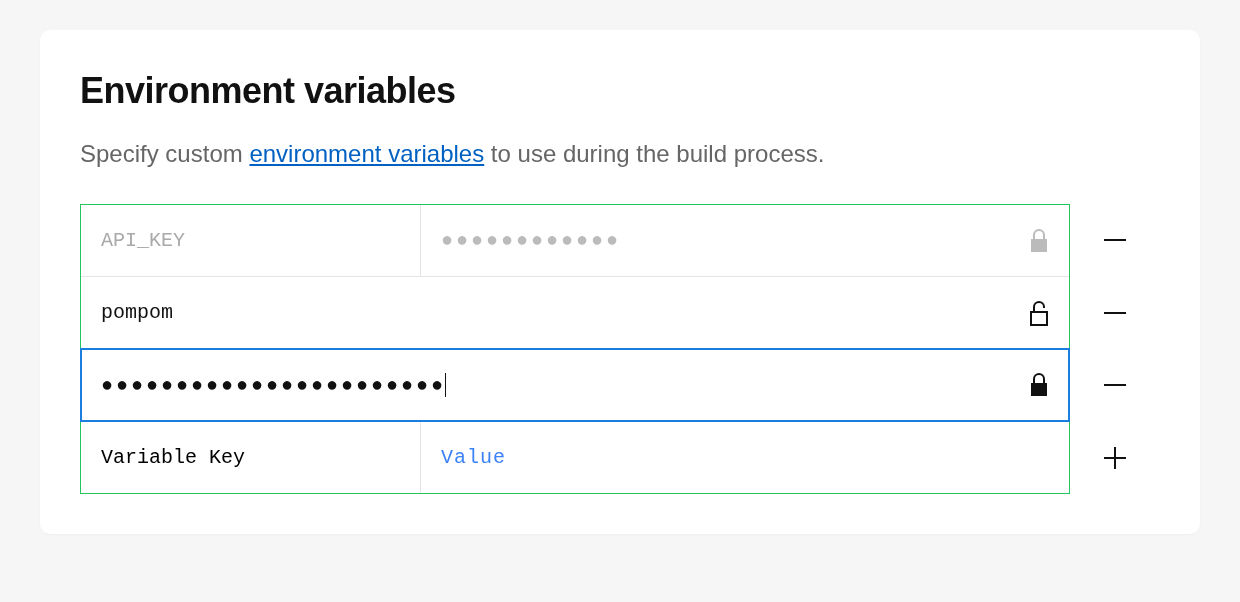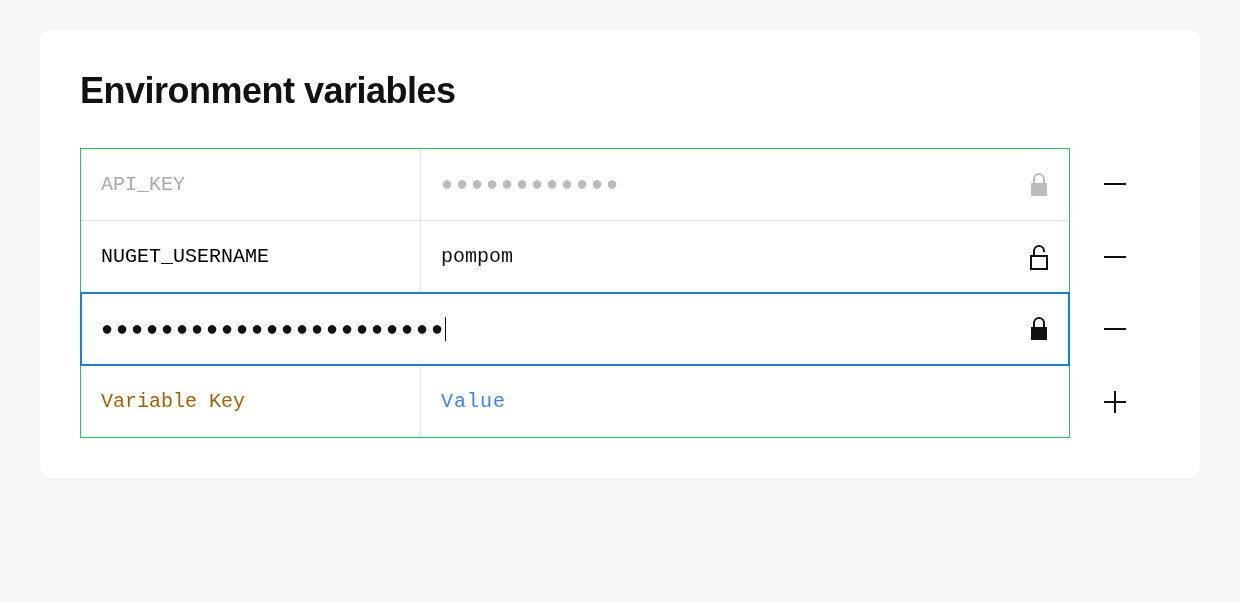--- a/index.html
+++ b/index.html
@@ -48,21 +48,21 @@
       width: 340px;
       padding: 24px 20px;
       font-family: "SFMono-Regular", Consolas, "Liberation Mono", Menlo, monospace;
       font-size: 20px;
       border-right: 1px solid #e5e5e5;
       display: flex;
       align-items: center;
       background: #fff;
     }
     .key-cell.disabled { color: #aaa; }
-    .key-cell.placeholder { color: #a16207; }
+    .key-cell.placeholder { color: #000000; }
     .value-cell {
       flex: 1;
       padding: 0;
       display: flex;
       align-items: center;
       position: relative;
       background: #fff;
     }
     .value-content {
       flex: 1;
@@ -110,39 +110,41 @@
       justify-content: center;
       color: #111;
     }
     svg { display: block; }
   </style>
 </head>
 <body>
 
 <div class="card">
   <h1 class="title">Environment variables</h1>
+  <p class="description">
+    <span>Specify custom </span><a href="#">environment variables</a><span> to use during the build process.</span>
+  </p>
 
   <div class="table-wrap">
     <div class="table">
 
       <div class="row">
         <div class="key-cell disabled">API_KEY</div>
         <div class="value-cell">
           <div class="value-content masked-disabled">●●●●●●●●●●●●</div>
           <div class="lock-area">
             <svg width="24" height="26" viewBox="0 0 24 26">
               <path d="M7 11 V7 a5 5 0 0 1 10 0 V11" stroke="#bbb" stroke-width="2" fill="none"></path>
               <rect x="4" y="11" width="16" height="13" fill="#bbb"></rect>
             </svg>
           </div>
         </div>
       </div>
 
       <div class="row">
-        <div class="key-cell">NUGET_USERNAME</div>
         <div class="value-cell">
           <div class="value-content normal-text">pompom</div>
           <div class="lock-area">
             <svg width="24" height="28" viewBox="0 0 24 28">
               <path d="M7 13 V8 a5 5 0 0 1 10 0 V9" stroke="#111" stroke-width="2" fill="none"></path>
               <rect x="4" y="13" width="16" height="13" fill="none" stroke="#111" stroke-width="2"></rect>
             </svg>
           </div>
         </div>
       </div>

